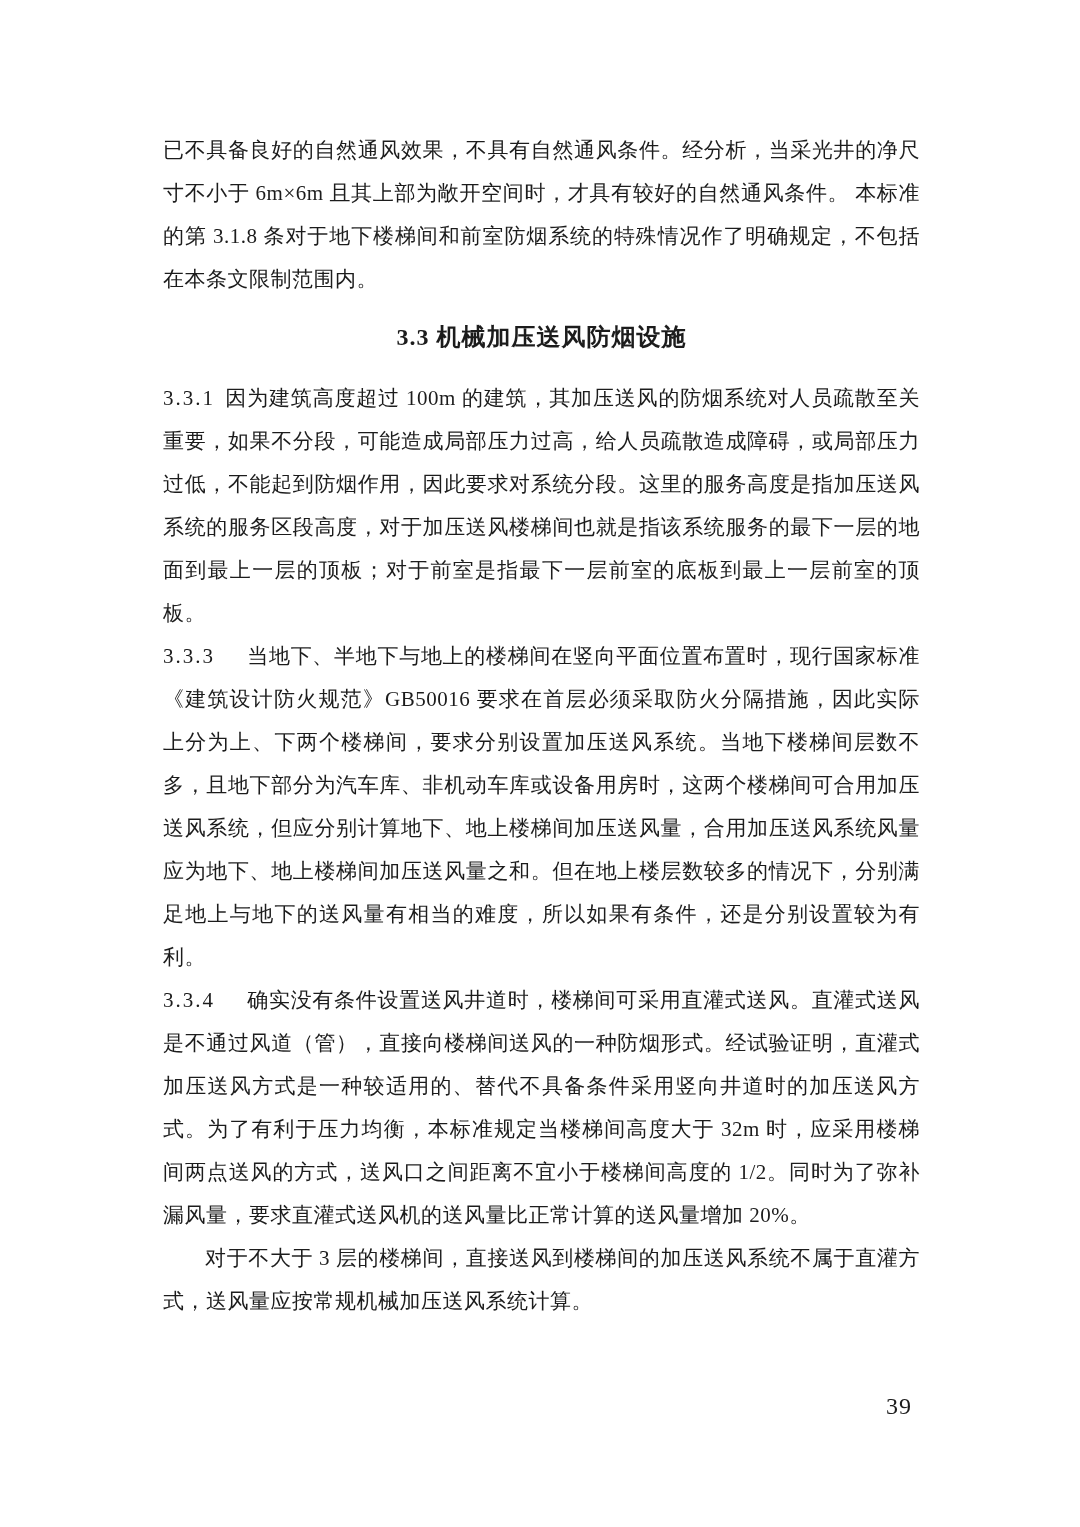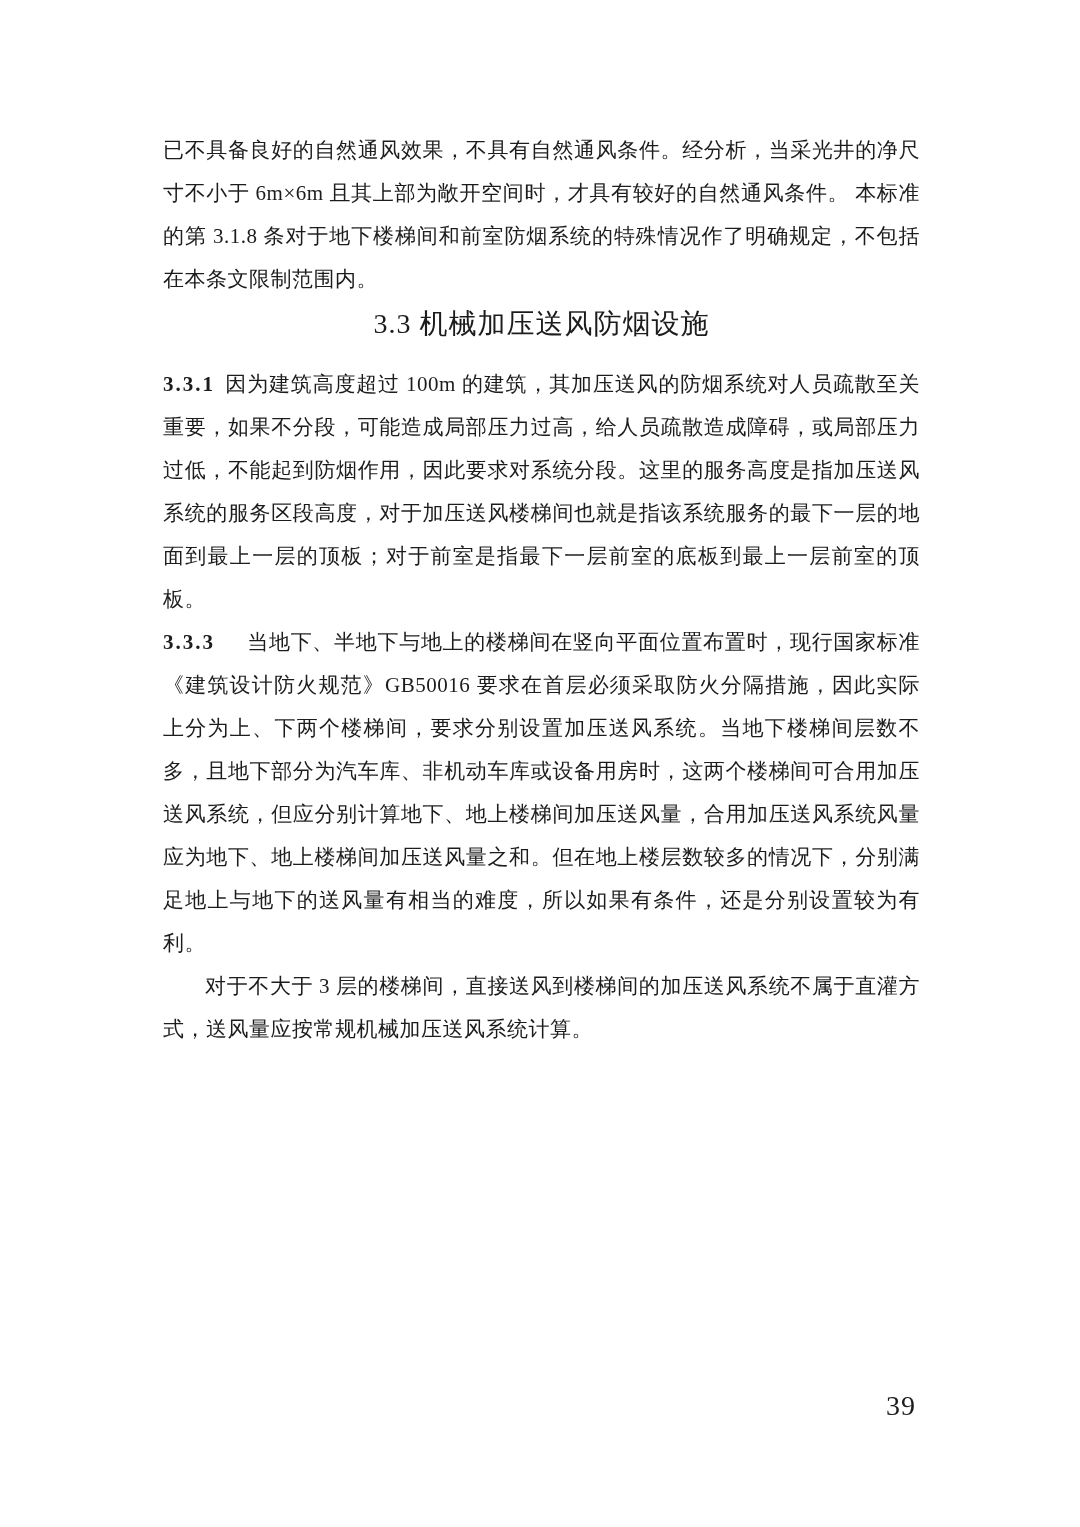--- a/index.html
+++ b/index.html
@@ -24,61 +24,62 @@
   }
   .para {
     margin: 0;
     font-size: 21px;
     line-height: 43px;
     text-align: justify;
     text-align-last: left;
     letter-spacing: 0.5px;
   }
   .section-heading {
-    margin: 1px 0 18px 0;
-    font-size: 28px;
-    font-weight: normal;
+    margin: 15px 0 18px 0;
+    font-size: 24px;
+    font-weight: bold;
     line-height: 43px;
     text-align: center;
     letter-spacing: 1px;
   }
   .clause-num {
-    font-weight: bold;
+    font-weight: normal;
     margin-right: 10px;
     letter-spacing: 2px;
   }
   .clause-num.wide {
     margin-right: 32px;
   }
   .indented {
     text-indent: 2em;
   }
   .page-number {
     position: absolute;
     left: 886px;
     top: 1392px;
-    font-size: 28px;
+    font-size: 24px;
     line-height: 28px;
     letter-spacing: 1px;
   }
 </style>
 </head>
 <body>
 
 <div class="page">
   <div class="content">
 
     <p class="para">已不具备良好的自然通风效果，不具有自然通风条件。经分析，当采光井的净尺寸不小于 6m×6m 且其上部为敞开空间时，才具有较好的自然通风条件。 本标准的第 3.1.8 条对于地下楼梯间和前室防烟系统的特殊情况作了明确规定，不包括在本条文限制范围内。</p>
 
     <h2 class="section-heading">3.3  机械加压送风防烟设施</h2>
 
     <p class="para"><span class="clause-num">3.3.1</span><span>因为建筑高度超过 100m 的建筑，其加压送风的防烟系统对人员疏散至关重要，如果不分段，可能造成局部压力过高，给人员疏散造成障碍，或局部压力过低，不能起到防烟作用，因此要求对系统分段。这里的服务高度是指加压送风系统的服务区段高度，对于加压送风楼梯间也就是指该系统服务的最下一层的地面到最上一层的顶板；对于前室是指最下一层前室的底板到最上一层前室的顶板。</span></p>
 
     <p class="para"><span class="clause-num wide">3.3.3</span><span>当地下、半地下与地上的楼梯间在竖向平面位置布置时，现行国家标准《建筑设计防火规范》GB50016 要求在首层必须采取防火分隔措施，因此实际上分为上、下两个楼梯间，要求分别设置加压送风系统。当地下楼梯间层数不多，且地下部分为汽车库、非机动车库或设备用房时，这两个楼梯间可合用加压送风系统，但应分别计算地下、地上楼梯间加压送风量，合用加压送风系统风量应为地下、地上楼梯间加压送风量之和。但在地上楼层数较多的情况下，分别满足地上与地下的送风量有相当的难度，所以如果有条件，还是分别设置较为有利。</span></p>
 
+    <p class="para"><span class="clause-num wide">3.3.4</span><span>确实没有条件设置送风井道时，楼梯间可采用直灌式送风。直灌式送风是不通过风道（管），直接向楼梯间送风的一种防烟形式。经试验证明，直灌式加压送风方式是一种较适用的、替代不具备条件采用竖向井道时的加压送风方式。为了有利于压力均衡，本标准规定当楼梯间高度大于 32m 时，应采用楼梯间两点送风的方式，送风口之间距离不宜小于楼梯间高度的 1/2。同时为了弥补漏风量，要求直灌式送风机的送风量比正常计算的送风量增加 20%。</span></p>
 
 
     <p class="para indented">对于不大于 3 层的楼梯间，直接送风到楼梯间的加压送风系统不属于直灌方式，送风量应按常规机械加压送风系统计算。</p>
 
   </div>
 
   <div class="page-number">39</div>
 </div>
 
 </body></html>

